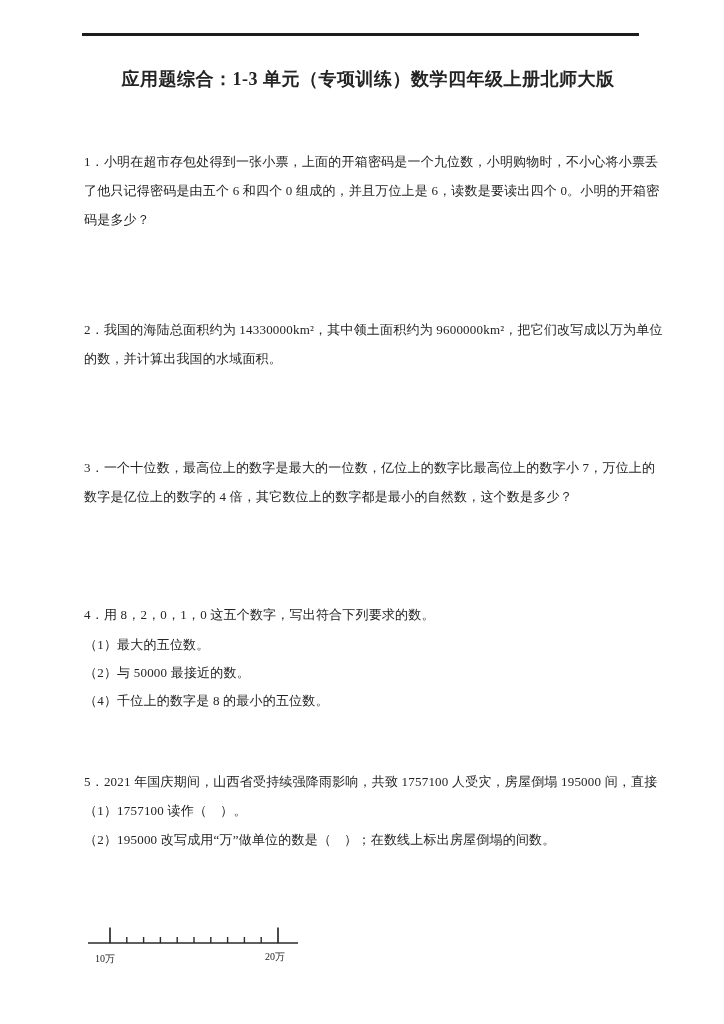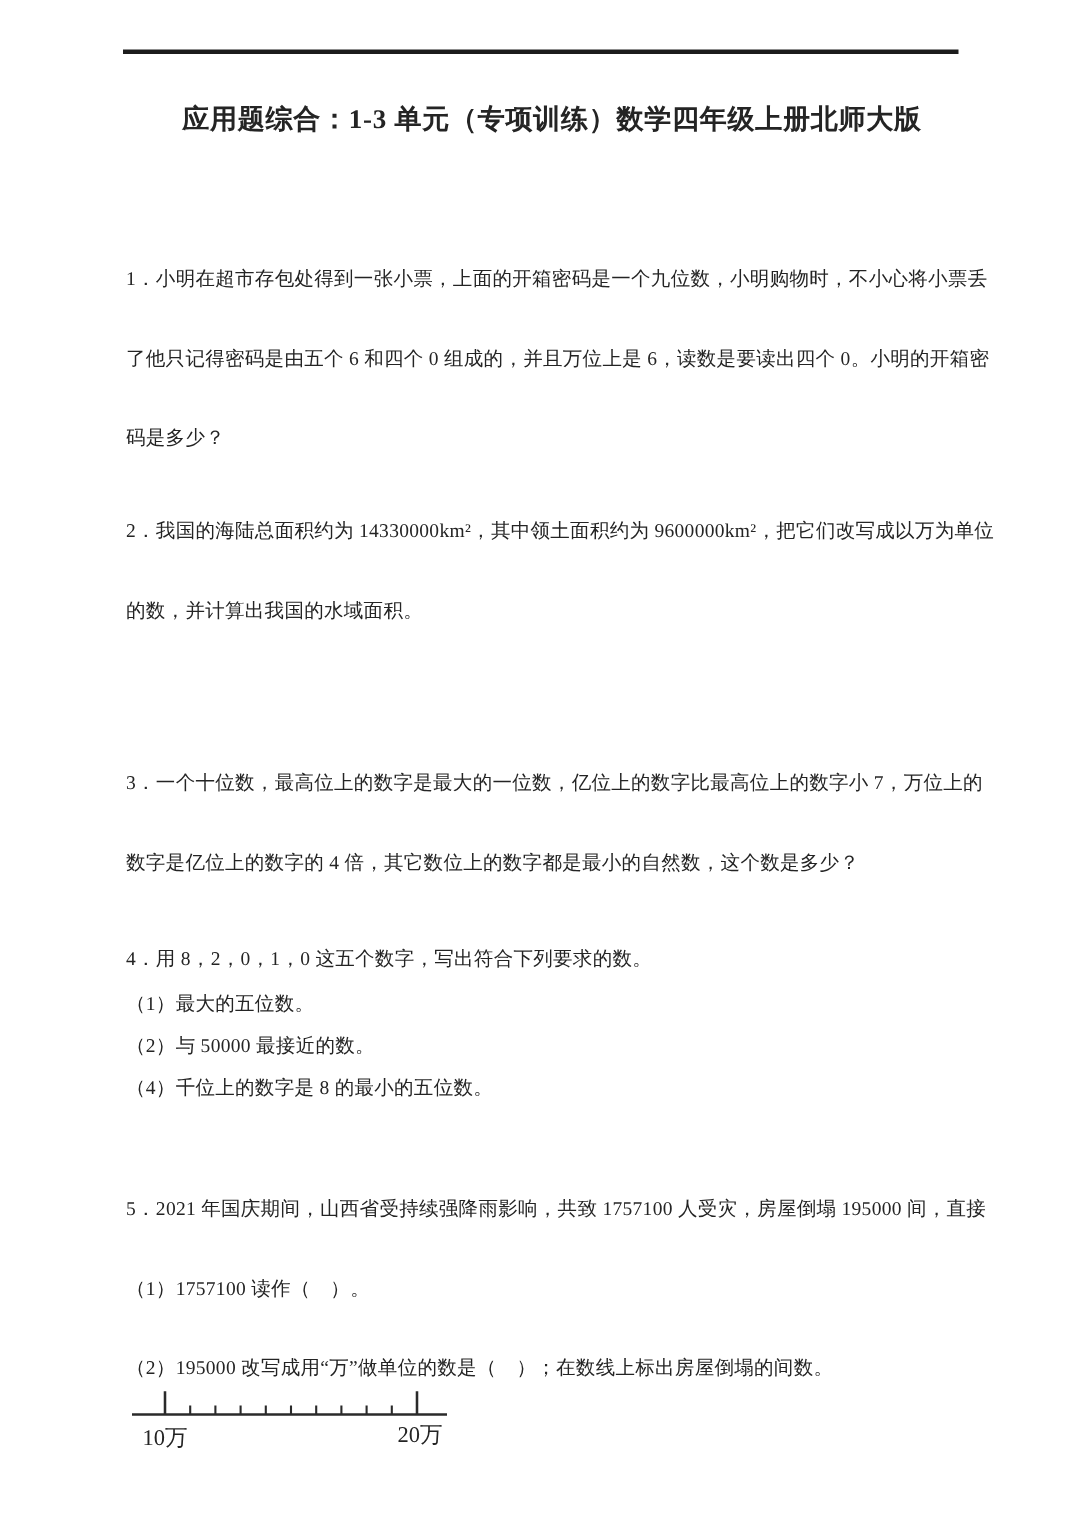--- a/index.html
+++ b/index.html
@@ -36,40 +36,39 @@
     position: absolute;
     left: 84px;
     width: 600px;
   }
   .qline {
     line-height: 29px;
     height: 29px;
     font-size: 13px;
     white-space: nowrap;
     letter-spacing: 0.2px;
-    margin-top: 24px;
   }
   .subline {
     line-height: 28px;
     height: 28px;
     font-size: 13px;
     white-space: nowrap;
     letter-spacing: 0.2px;
   }
   .sub-gap { margin-top: 2px; }
   .numberline {
     position: absolute;
     left: 85px;
     top: 924px;
     width: 230px;
     height: 60px;
   }
   .nl-label {
     position: absolute;
-    font-size: 15px;
+    font-size: 10px;
     line-height: 18px;
     white-space: nowrap;
   }
   .nl-label.left  { left: 10px;  top: 26px; }
   .nl-label.right { left: 180px; top: 24px; }
 </style>
 </head>
 <body>
 
 <div class="page">
@@ -82,21 +81,21 @@
     <div class="qline">1．小明在超市存包处得到一张小票，上面的开箱密码是一个九位数，小明购物时，不小心将小票丢</div>
     <div class="qline">了他只记得密码是由五个 6 和四个 0 组成的，并且万位上是 6，读数是要读出四个 0。小明的开箱密</div>
     <div class="qline">码是多少？</div>
   </div>
 
   <div class="qblock" style="top:315px">
     <div class="qline">2．我国的海陆总面积约为 14330000km²，其中领土面积约为 9600000km²，把它们改写成以万为单位</div>
     <div class="qline">的数，并计算出我国的水域面积。</div>
   </div>
 
-  <div class="qblock" style="top:483px">
+  <div class="qblock" style="top:453px">
     <div class="qline">3．一个十位数，最高位上的数字是最大的一位数，亿位上的数字比最高位上的数字小 7，万位上的</div>
     <div class="qline">数字是亿位上的数字的 4 倍，其它数位上的数字都是最小的自然数，这个数是多少？</div>
   </div>
 
   <div class="qblock" style="top:600px">
     <div class="qline">4．用 8，2，0，1，0 这五个数字，写出符合下列要求的数。</div>
     <div class="subline sub-gap">（1）最大的五位数。</div>
     <div class="subline">（2）与 50000 最接近的数。</div>
     <div class="subline">（4）千位上的数字是 8 的最小的五位数。</div>
   </div>

